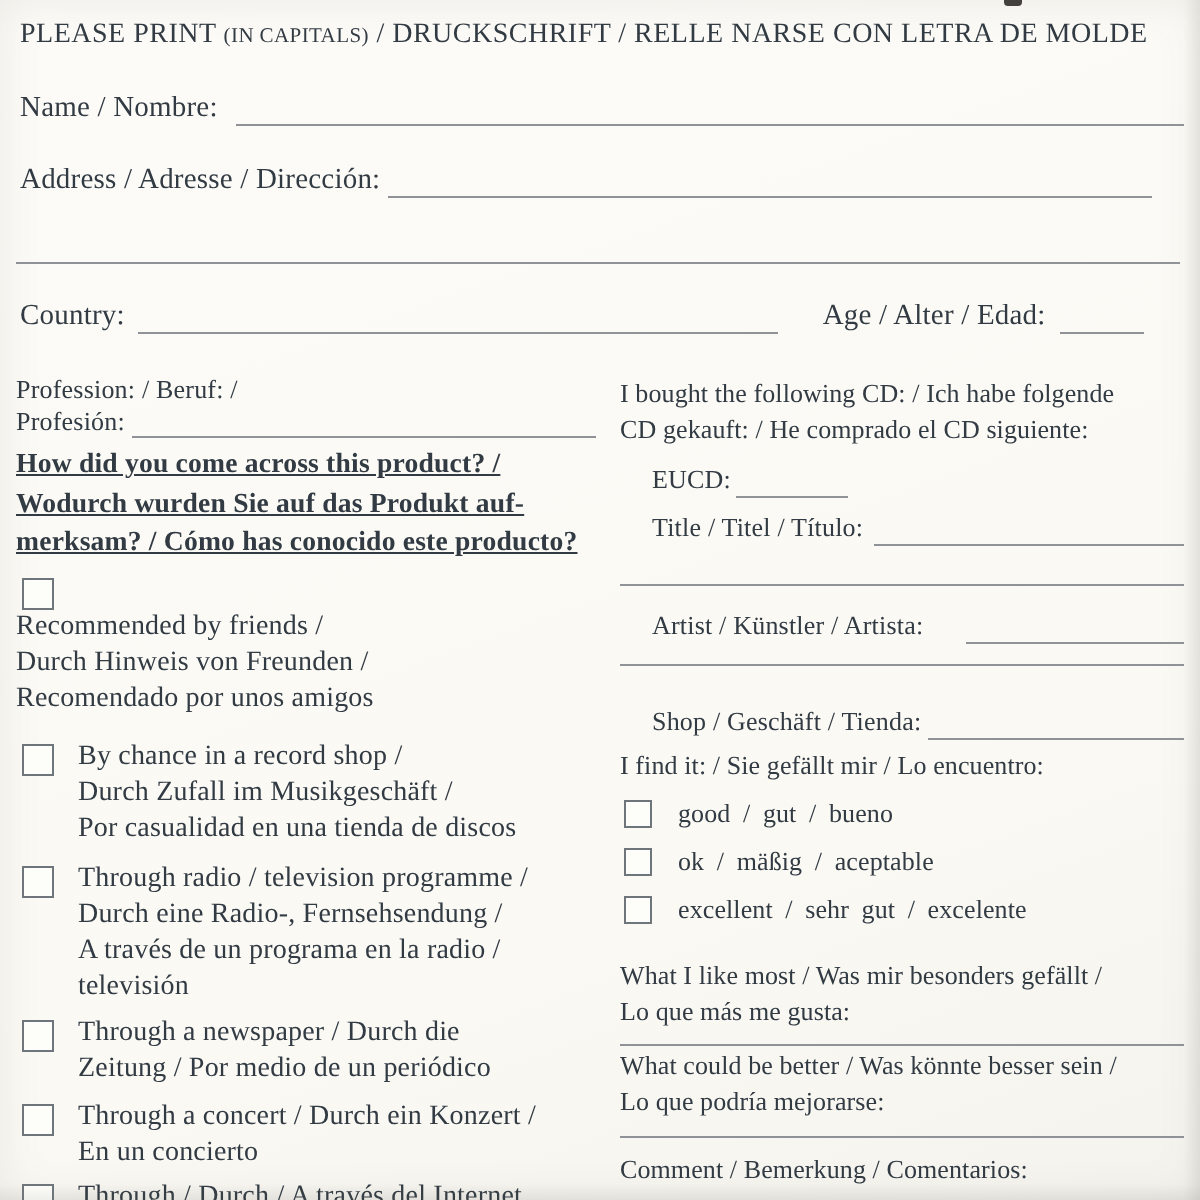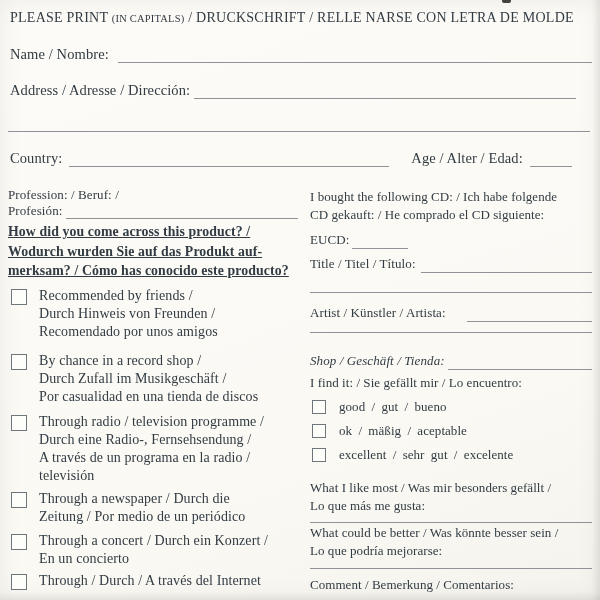--- a/index.html
+++ b/index.html
@@ -38,35 +38,35 @@
 
   .leftcol { position:absolute; left:8px; top:187px; width:290px; }
   .small-label { font-size:13px; line-height:16px; letter-spacing:.1px; }
   .prof-row { display:flex; align-items:flex-end; }
   .prof-row .lbl { font-size:13px; }
   .prof-row .line { margin-left:4px; height:14px; }
   .question { font-weight:bold; font-size:13.8px; line-height:19.5px; margin-top:3px; letter-spacing:.1px;text-decoration:underline; }
   .opt { display:flex; align-items:flex-start; }
   .opt .box { width:14px; height:14px; border:1.5px solid #6f767b; margin:2px 12px 0 3px; flex:none; background:#fdfdfa; }
   .optlines { font-size:14px; line-height:18px; letter-spacing:.1px; }
-  .mt1 { margin-top:6px; } .mt2 { margin-top:11px; } .mt3 { margin-top:7px; }
+  .mt1 { margin-top:6px;flex-direction:column; } .mt2 { margin-top:11px; } .mt3 { margin-top:7px; }
   .mt4 { margin-top:5px; } .mt5 { margin-top:6px; } .mt6 { margin-top:4px; }
 
   .rightcol { position:absolute; left:310px; top:188px; width:282px; font-size:13px; line-height:18px; letter-spacing:.05px; }
   .rightcol .lbl { font-size:13px; }
-  .fieldrow { display:flex; align-items:flex-end; }
+  .fieldrow { display:flex; align-items:flex-end;margin-left:16px; }
   .fieldrow .line { height:14px; }
   .eucd { margin-top:7px; }
   .eucd .line { width:56px; flex:none; margin-left:2px; }
   .titlerow { margin-top:6px; } .titlerow .line { margin-left:5px; }
   .writeline { border-bottom:1px solid #8f9296; height:0; }
   .wl1 { margin-top:19px; }
   .artistrow { margin-top:11px;gap:16px; } .artistrow .line { margin-left:5px; }
   .wl2 { margin-top:10px; }
-  .shoprow { margin-top:19px;font-style:italic; } .shoprow .line { margin-left:3px; }
+  .shoprow { margin-top:19px; } .shoprow .line { margin-left:3px; }
   .findline { margin-top:4px; }
   .rate { display:flex; align-items:center; margin-top:6px; }
   .rate .box { width:12px; height:12px; border:1.5px solid #6f767b; margin:0 13px 0 2px; flex:none; background:#fdfdfa; }
   .rate .rlabel { word-spacing:3px; }
   .like { margin-top:15px; line-height:17.5px; }
   .wl3 { margin-top:8px; }
   .better { margin-top:1px; line-height:17.5px; }
   .wl4 { margin-top:9px; }
   .comment { margin-top:7px; }
 </style>

